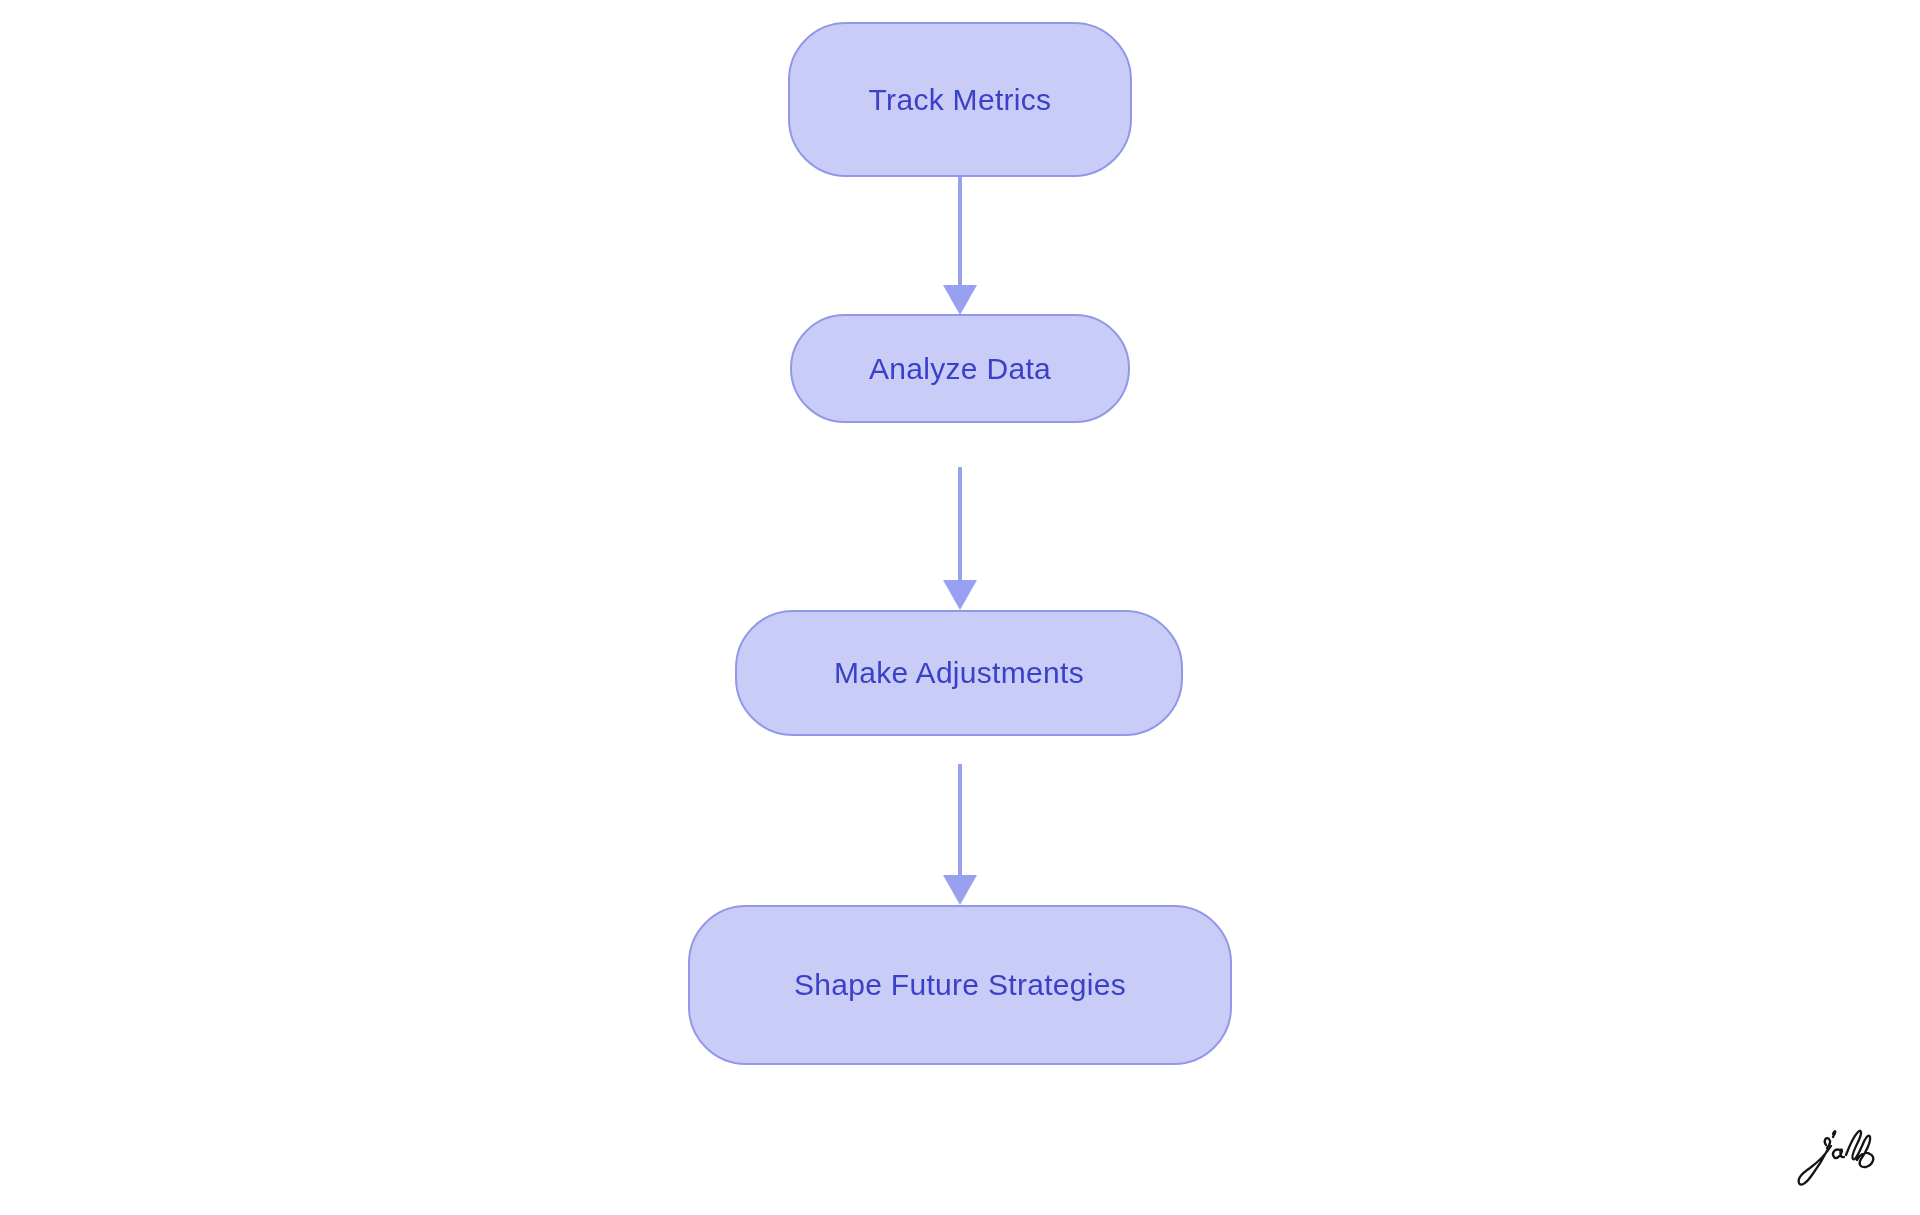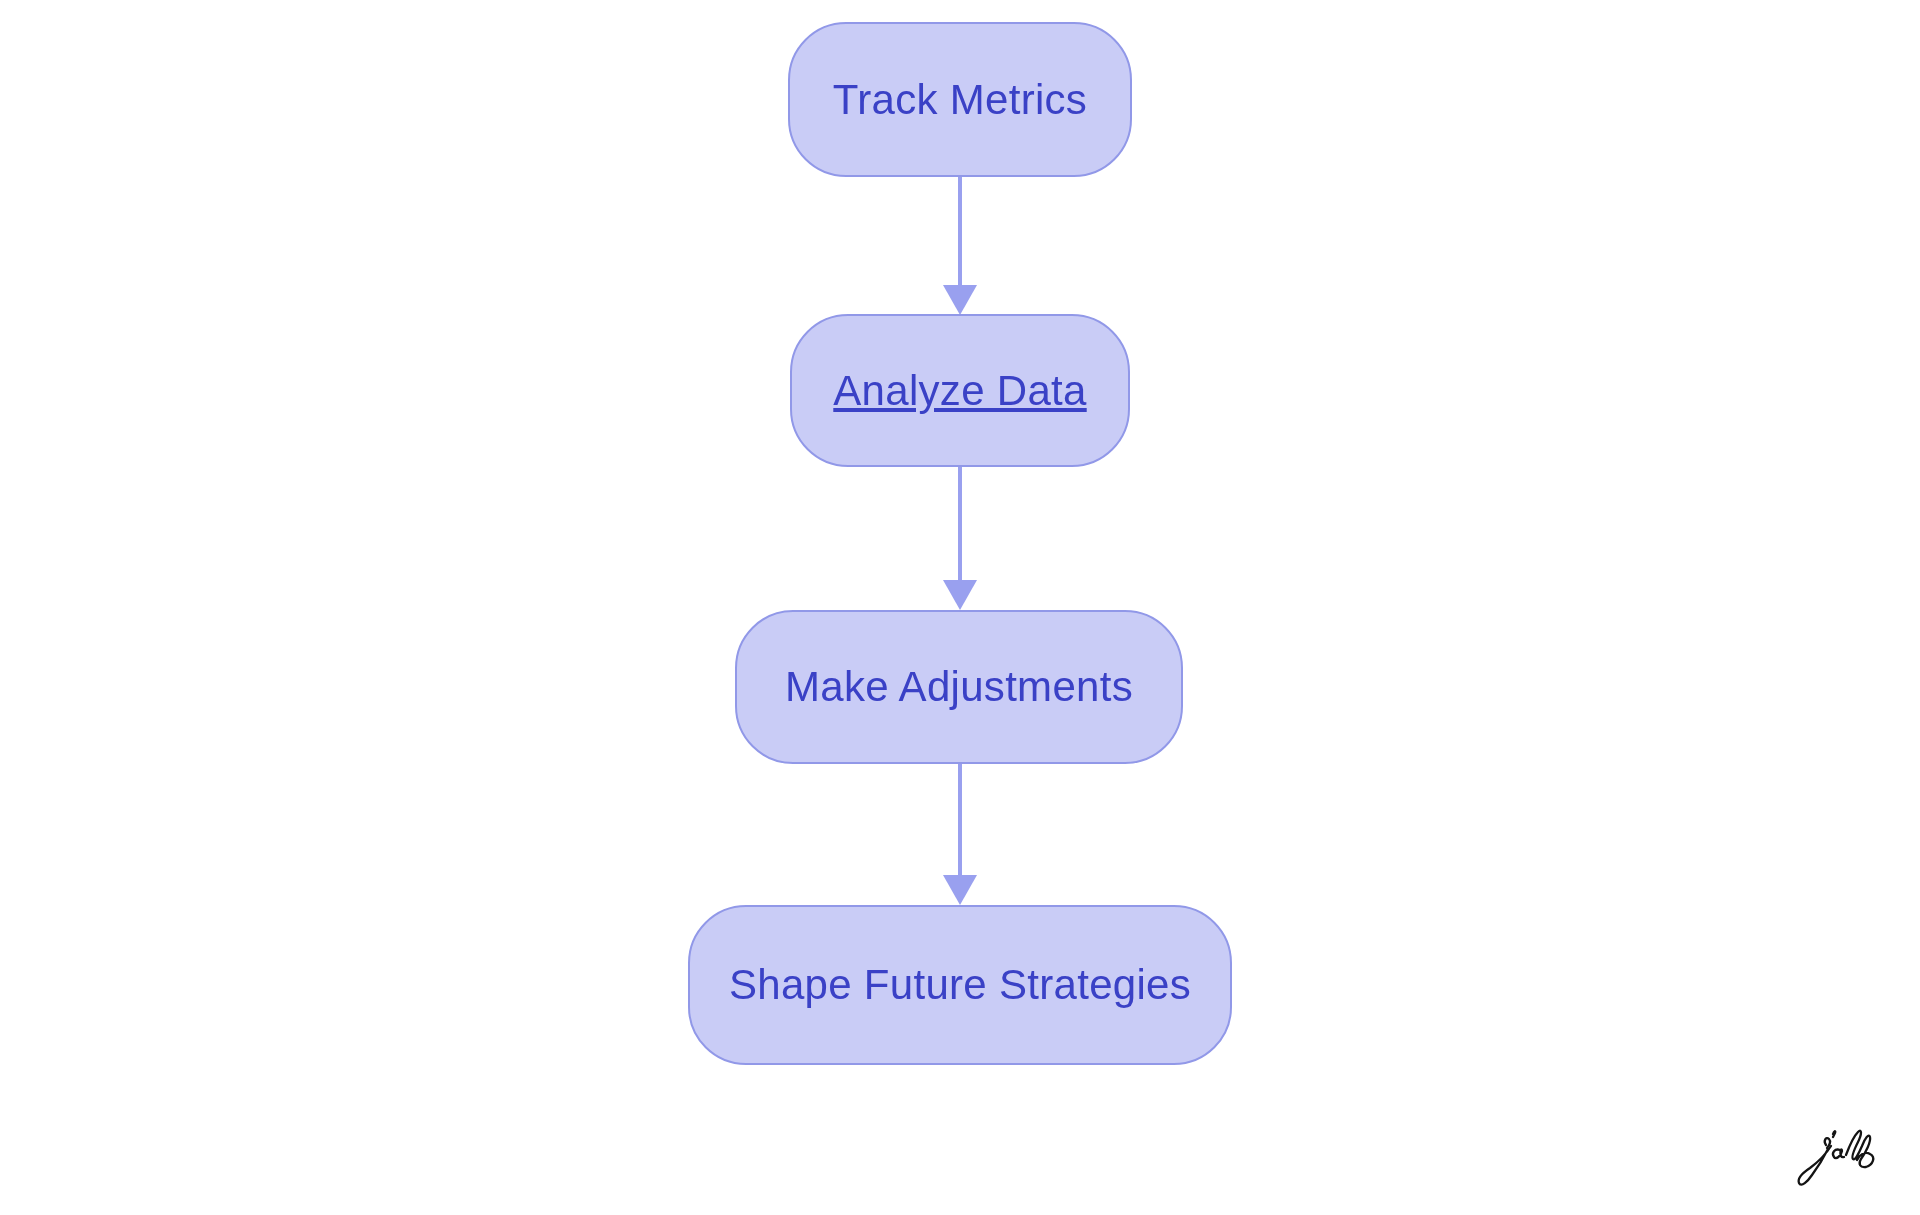--- a/index.html
+++ b/index.html
@@ -18,28 +18,28 @@
   .node {
     position: absolute;
     box-sizing: border-box;
     background: var(--node-fill, #c9ccf6);
     border: 2px solid var(--node-border, #9198e8);
     border-radius: 58px;
     display: flex;
     align-items: center;
     justify-content: center;
     color: var(--node-text, #3a41c6);
-    font-size: 42px;
+    font-size: 30px;
     font-weight: 500;
     letter-spacing: 0.3px;
     white-space: nowrap;
   }
   .node-1 { left: 788px; top:  22px; width: 344px; height: 155px; }
-  .node-2 { left: 790px; top: 314px; width: 340px; height: 153px; text-decoration: underline; }
-  .node-3 { left: 735px; top: 610px; width: 448px; height: 154px; }
+  .node-2 { left: 790px; top: 314px; width: 340px; height: 109px; }
+  .node-3 { left: 735px; top: 610px; width: 448px; height: 126px; }
   .node-4 { left: 688px; top: 905px; width: 544px; height: 160px; }
 
   .arrow {
     position: absolute;
     left: 943px;           
     width: 34px;
     display: flex;
     flex-direction: column;
     align-items: center;
   }

